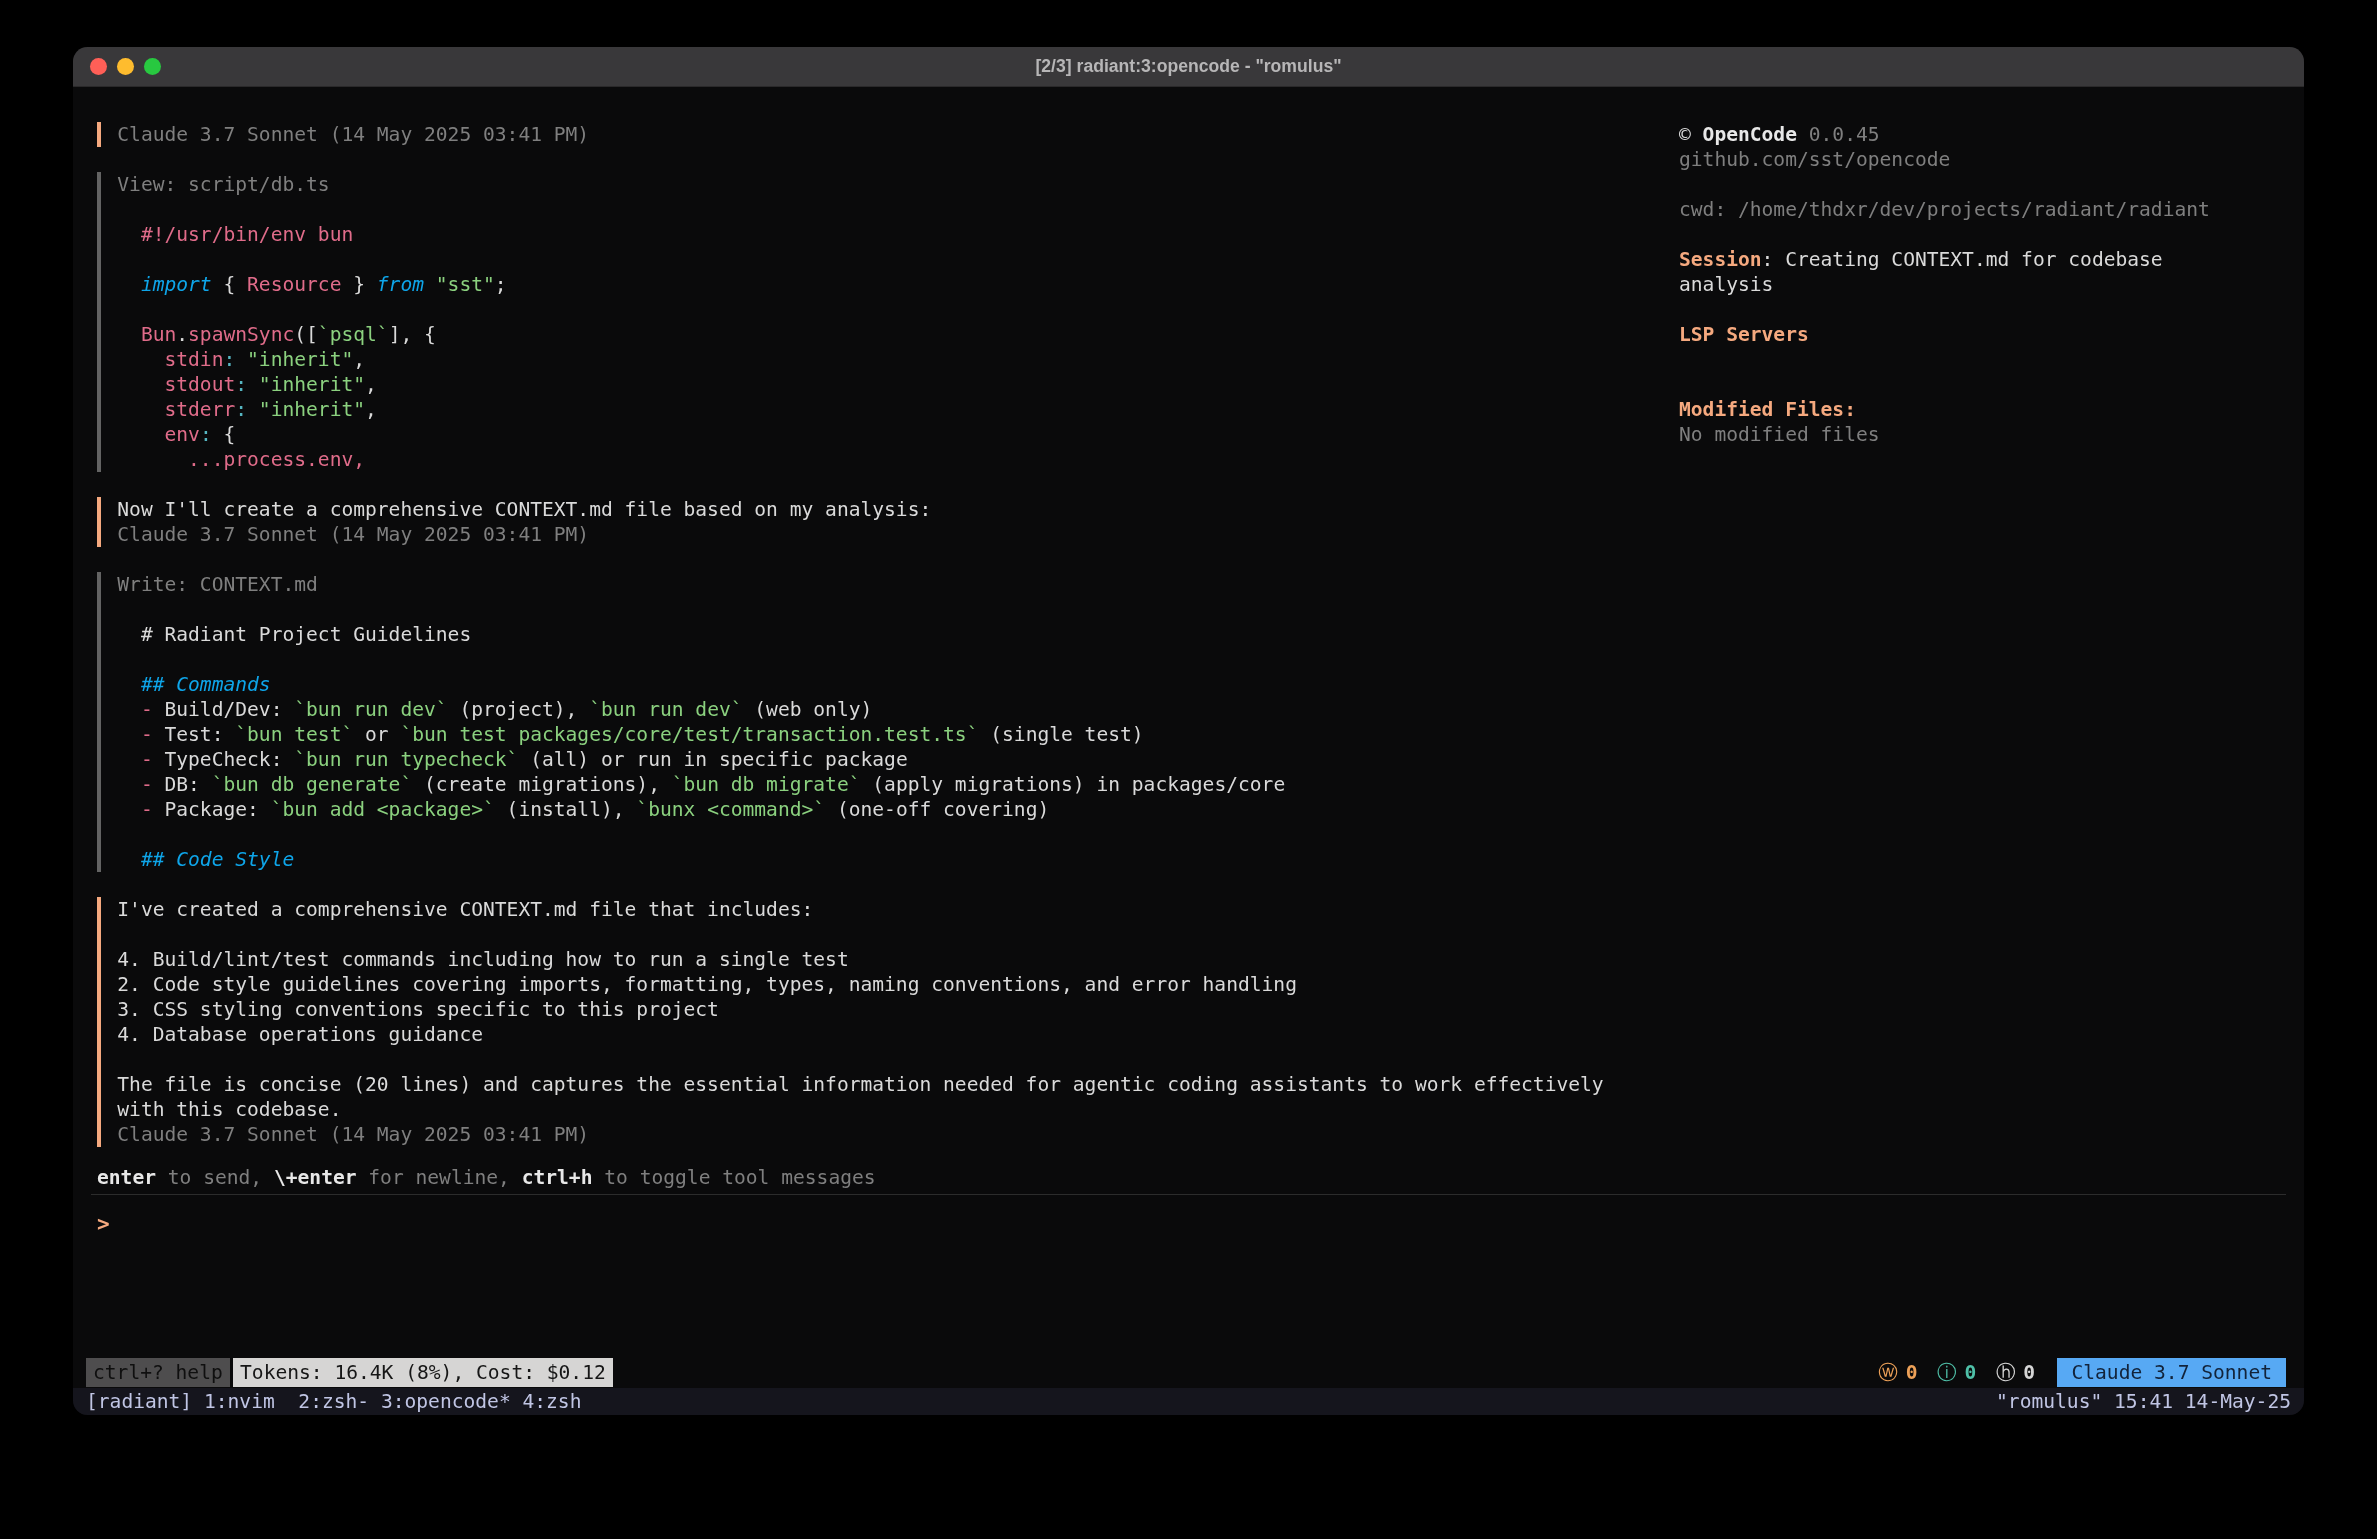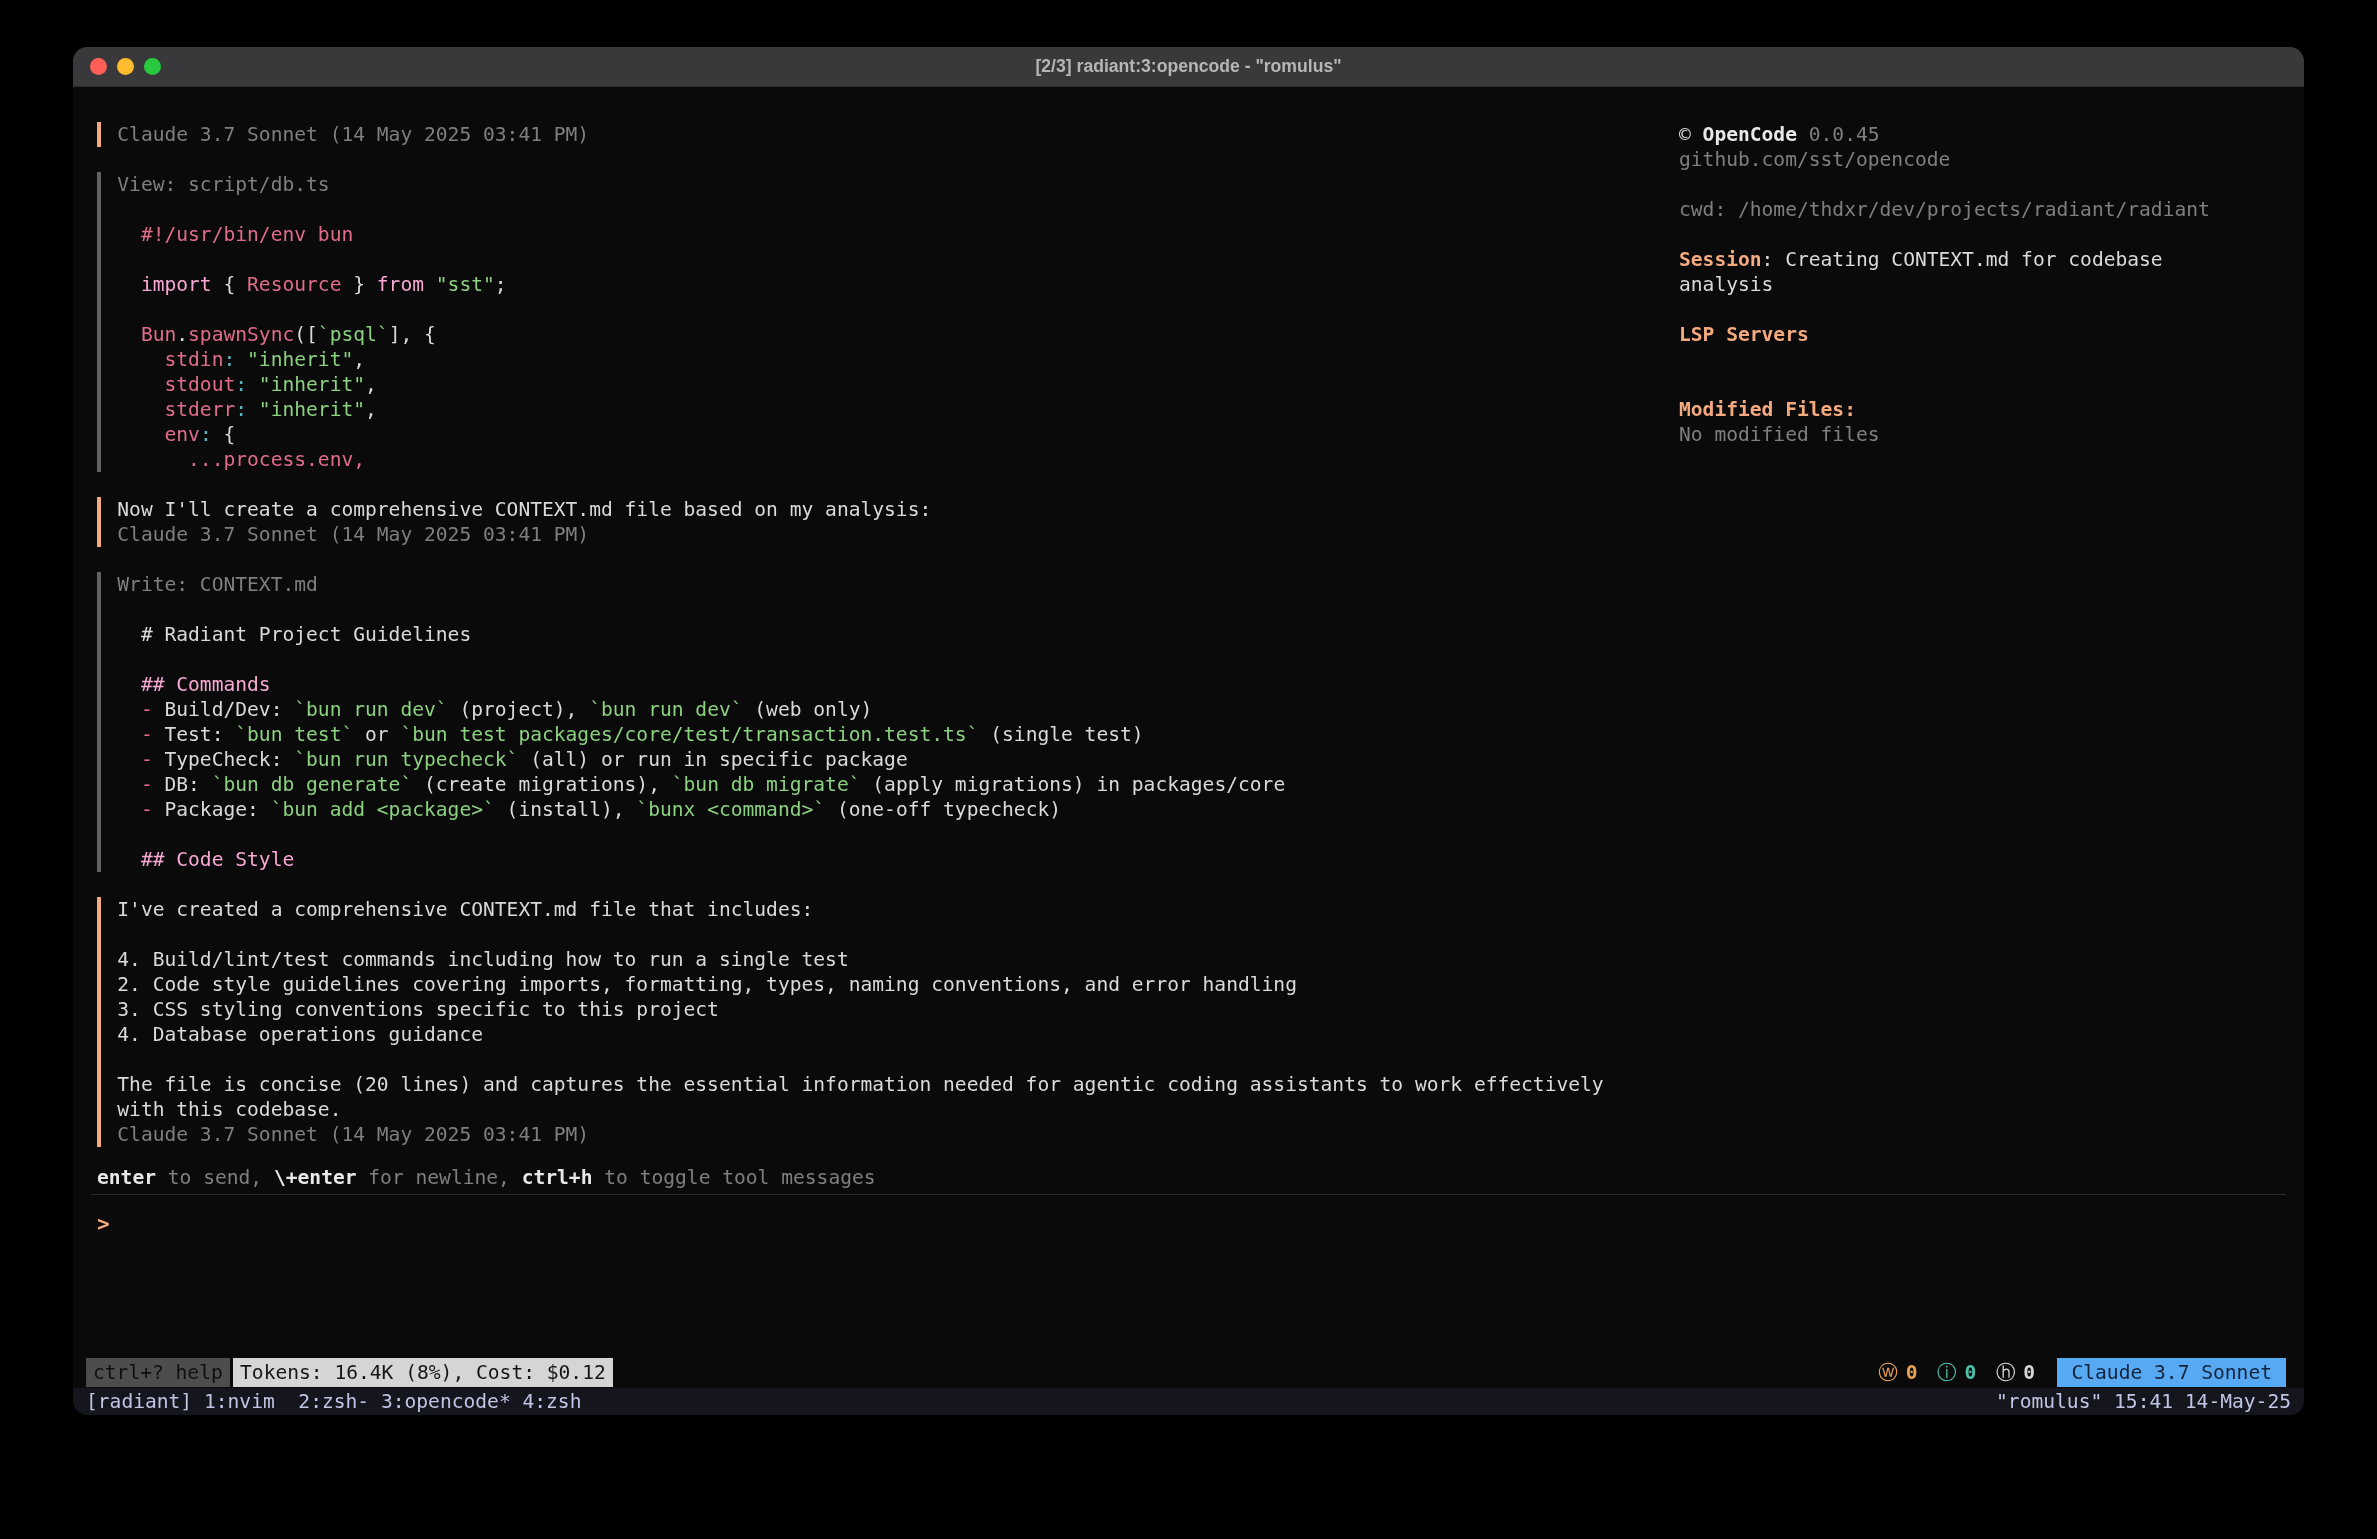--- a/index.html
+++ b/index.html
@@ -25,21 +25,21 @@
   .sidebar{flex:none;width:542px;margin-right:83px;padding-top:35px;}
   
   .msg{border-left:4.6px solid #636363;padding-left:16.3px;margin-bottom:25px;}
   .msg.orange{border-left-color:#f5a97f;}
   .msg.gray{border-left-color:#636363;}
   .line{min-height:25px;line-height:25px;font-size:19.6px;white-space:pre-wrap;color:#dadada;}
   .c-dim{color:#7f7f7f;}
   .c-txt{color:#dadada;}
   .c-b{color:#e8e8e8;font-weight:bold;}
   .c-pink{color:#e06c8a;}
-  .c-blue{color:#f9a8d4;}
+  .c-blue{color:#0ea5e9;font-style:italic;}
   .c-grn{color:#8bd17f;}
   .c-cyn{color:#56b6c2;}
   .c-orgb{color:#f5a97f;font-weight:bold;}
   
   .hints{flex:none;margin-left:24px;}
   .hr{flex:none;border-top:1.3px solid #2c2c2c;margin:3.9px 18px 0 18px;}
   .prompt-area{flex:none;height:145px;padding:17px 0 0 24px;}
   .prompt-caret{font-size:21px;line-height:25px;font-weight:bold;color:#f5a97f;}
   
   .statusbar{flex:none;height:31px;display:flex;align-items:center;padding:0 17.6px 0 13px;background:#0a0a0b;}
@@ -101,21 +101,21 @@
             <div class="msg gray">
               <div class="line"><span class="c-dim">Write: CONTEXT.md</span></div>
               <div class="line"></div>
               <div class="line"><span class="c-txt">  # Radiant Project Guidelines</span></div>
               <div class="line"></div>
               <div class="line"><span class="c-blue">  ## Commands</span></div>
               <div class="line"><span class="c-pink">  - </span><span class="c-txt">Build/Dev: </span><span class="c-grn">`bun run dev`</span><span class="c-txt"> (project), </span><span class="c-grn">`bun run dev`</span><span class="c-txt"> (web only)</span></div>
               <div class="line"><span class="c-pink">  - </span><span class="c-txt">Test: </span><span class="c-grn">`bun test`</span><span class="c-txt"> or </span><span class="c-grn">`bun test packages/core/test/transaction.test.ts`</span><span class="c-txt"> (single test)</span></div>
               <div class="line"><span class="c-pink">  - </span><span class="c-txt">TypeCheck: </span><span class="c-grn">`bun run typecheck`</span><span class="c-txt"> (all) or run in specific package</span></div>
               <div class="line"><span class="c-pink">  - </span><span class="c-txt">DB: </span><span class="c-grn">`bun db generate`</span><span class="c-txt"> (create migrations), </span><span class="c-grn">`bun db migrate`</span><span class="c-txt"> (apply migrations) in packages/core</span></div>
-              <div class="line"><span class="c-pink">  - </span><span class="c-txt">Package: </span><span class="c-grn">`bun add &lt;package&gt;`</span><span class="c-txt"> (install), </span><span class="c-grn">`bunx &lt;command&gt;`</span><span class="c-txt"> (one-off typecheck)</span></div>
+              <div class="line"><span class="c-pink">  - </span><span class="c-txt">Package: </span><span class="c-grn">`bun add &lt;package&gt;`</span><span class="c-txt"> (install), </span><span class="c-grn">`bunx &lt;command&gt;`</span><span class="c-txt"> (one-off covering)</span></div>
               <div class="line"></div>
               <div class="line"><span class="c-blue">  ## Code Style</span></div>
             </div>
             <div class="msg orange">
               <div class="line"><span class="c-txt">I've created a comprehensive CONTEXT.md file that includes:</span></div>
               <div class="line"></div>
               <div class="line"><span class="c-txt">4. Build/lint/test commands including how to run a single test</span></div>
               <div class="line"><span class="c-txt">2. Code style guidelines covering imports, formatting, types, naming conventions, and error handling</span></div>
               <div class="line"><span class="c-txt">3. CSS styling conventions specific to this project</span></div>
               <div class="line"><span class="c-txt">4. Database operations guidance</span></div>

